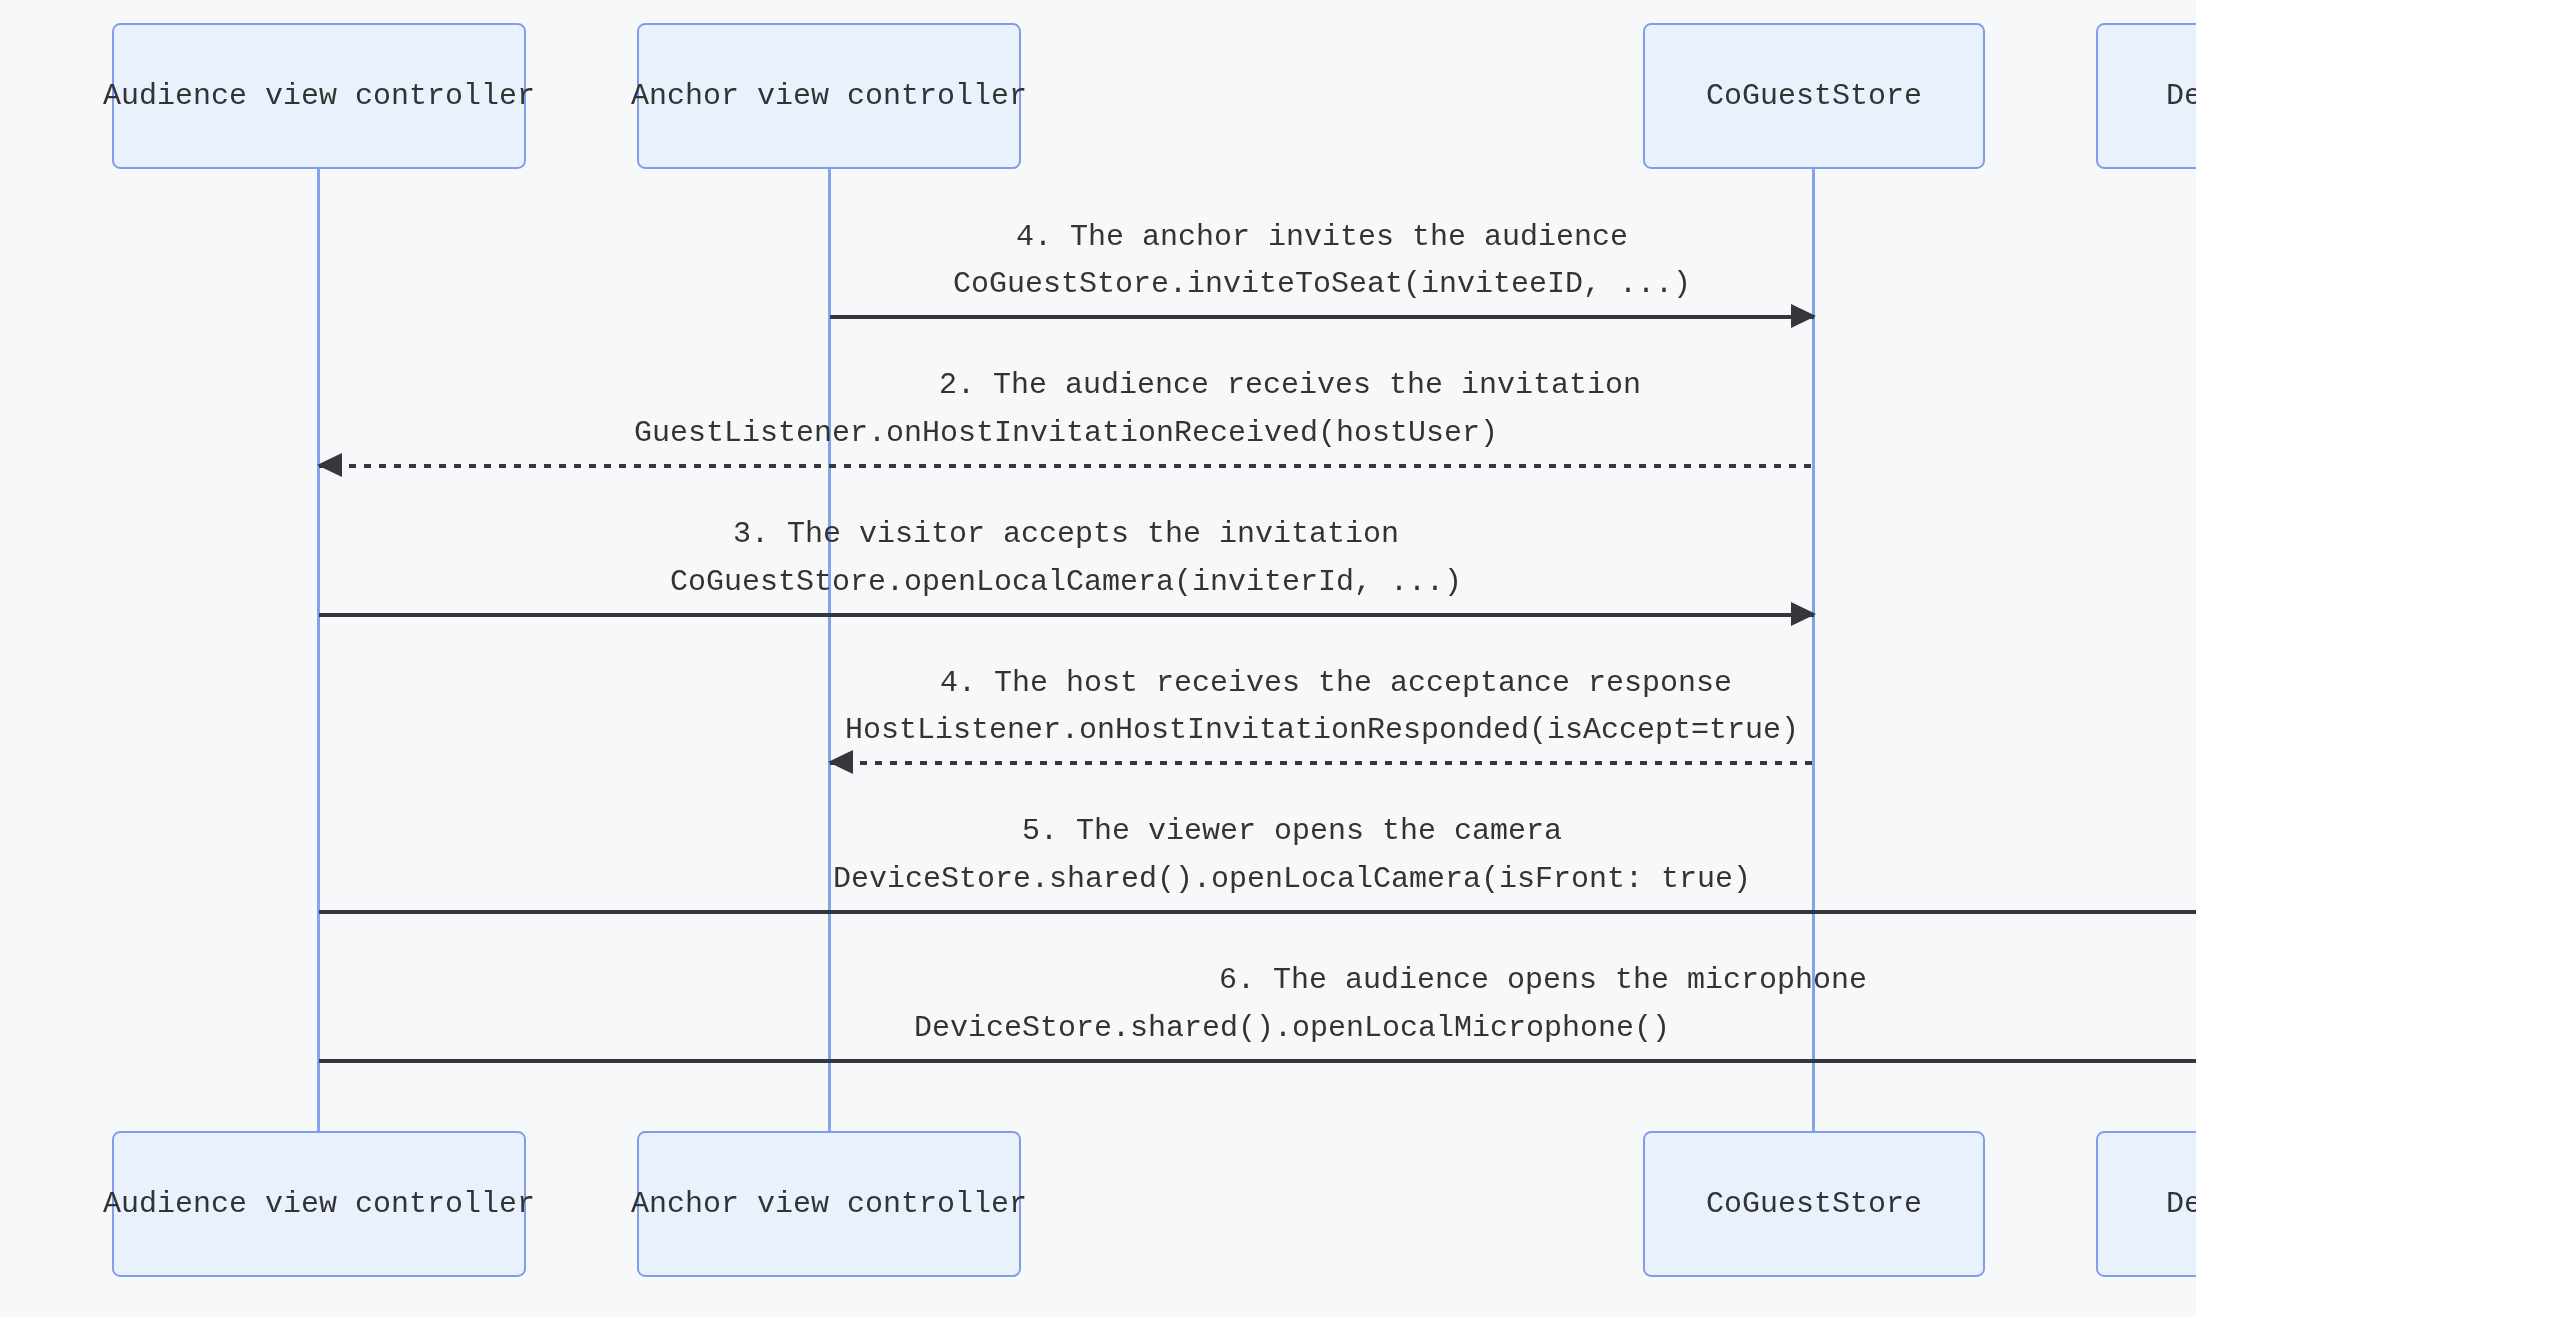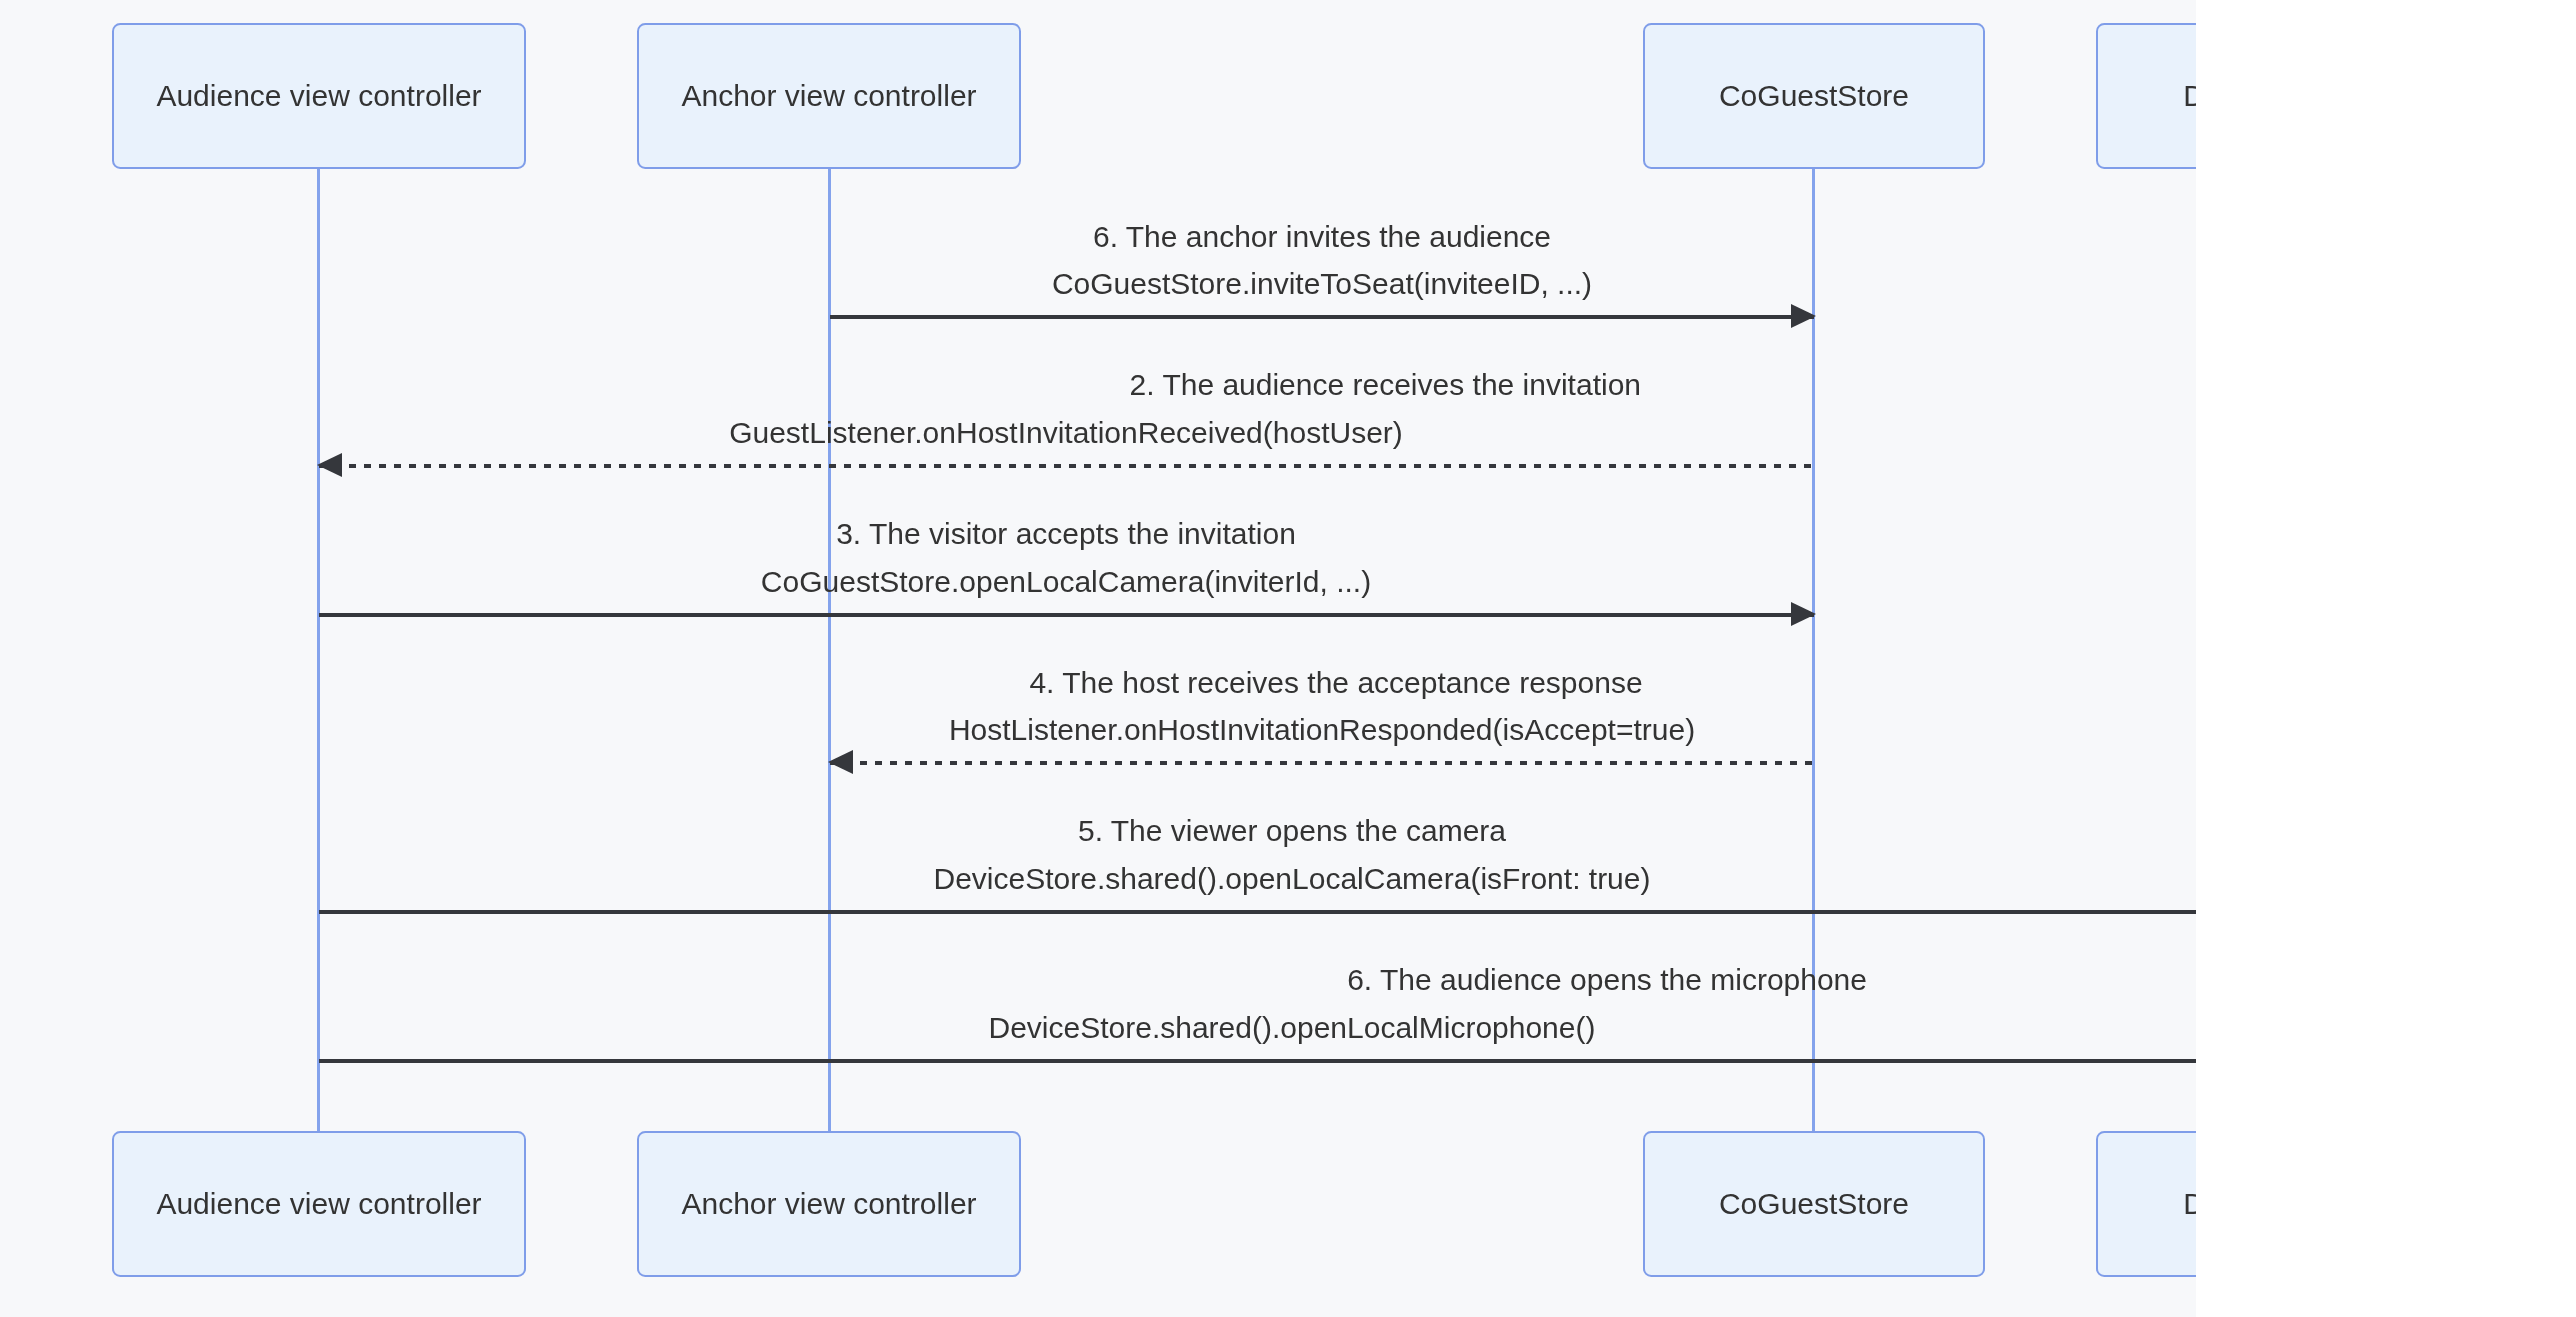--- a/index.html
+++ b/index.html
@@ -1,21 +1,21 @@
 <!DOCTYPE html>
 <html style="--background: #f7f8fa; --actor-fill: #e9f2fc; --actor-border: #7f9de9; --lifeline: #84a3ec; --arrow: #35373c; --text: #333333;font-size:13px"><head>
 <meta charset="utf-8">
 <style>
   html, body { margin: 0; padding: 0; }
   .canvas {
     position: relative;
     width: 2196px;
     height: 1318px;
     background: var(--background, #f7f8fa);
-    font-family: Liberation Sans, sans-serif;
+    font-family: Liberation Mono, monospace;
     color: var(--text, #333333);
     overflow: hidden;
   }
   .actor {
     position: absolute;
     height: 146px;
     box-sizing: border-box;
     background: var(--actor-fill, #e9f2fc);
     border: 2.5px solid var(--actor-border, #7f9de9);
     border-radius: 8.2px;
@@ -104,21 +104,21 @@
     <span class="actor-label">Anchor view controller</span>
   </div>
   <div class="actor" style="left:1643px; top:1131px; width:342px;">
     <span class="actor-label">CoGuestStore</span>
   </div>
   <div class="actor" style="left:2096px; top:1131px; width:338px;">
     <span class="actor-label">DeviceStore</span>
   </div>
 
   <div>
-    <div class="msg-title" style="left:747px; top:213px;">6. The anchor invites the audience</div>
+    <div class="msg-title" style="left:747px; top:213px;">4. The anchor invites the audience</div>
     <div class="msg-code" style="left:747px; top:260px;">CoGuestStore.inviteToSeat(inviteeID, ...)</div>
     <div class="arrow solid right" style="left:830px; top:315px; width:984px;"></div>
   </div>
 
   <div>
     <div class="msg-title" style="left:491px; top:361px;text-align:right;">2. The audience receives the invitation</div>
     <div class="msg-code" style="left:491px; top:409px;">GuestListener.onHostInvitationReceived(hostUser)</div>
     <div class="arrow dashed left" style="left:319px; top:464px; width:1495px;"></div>
   </div>
 

